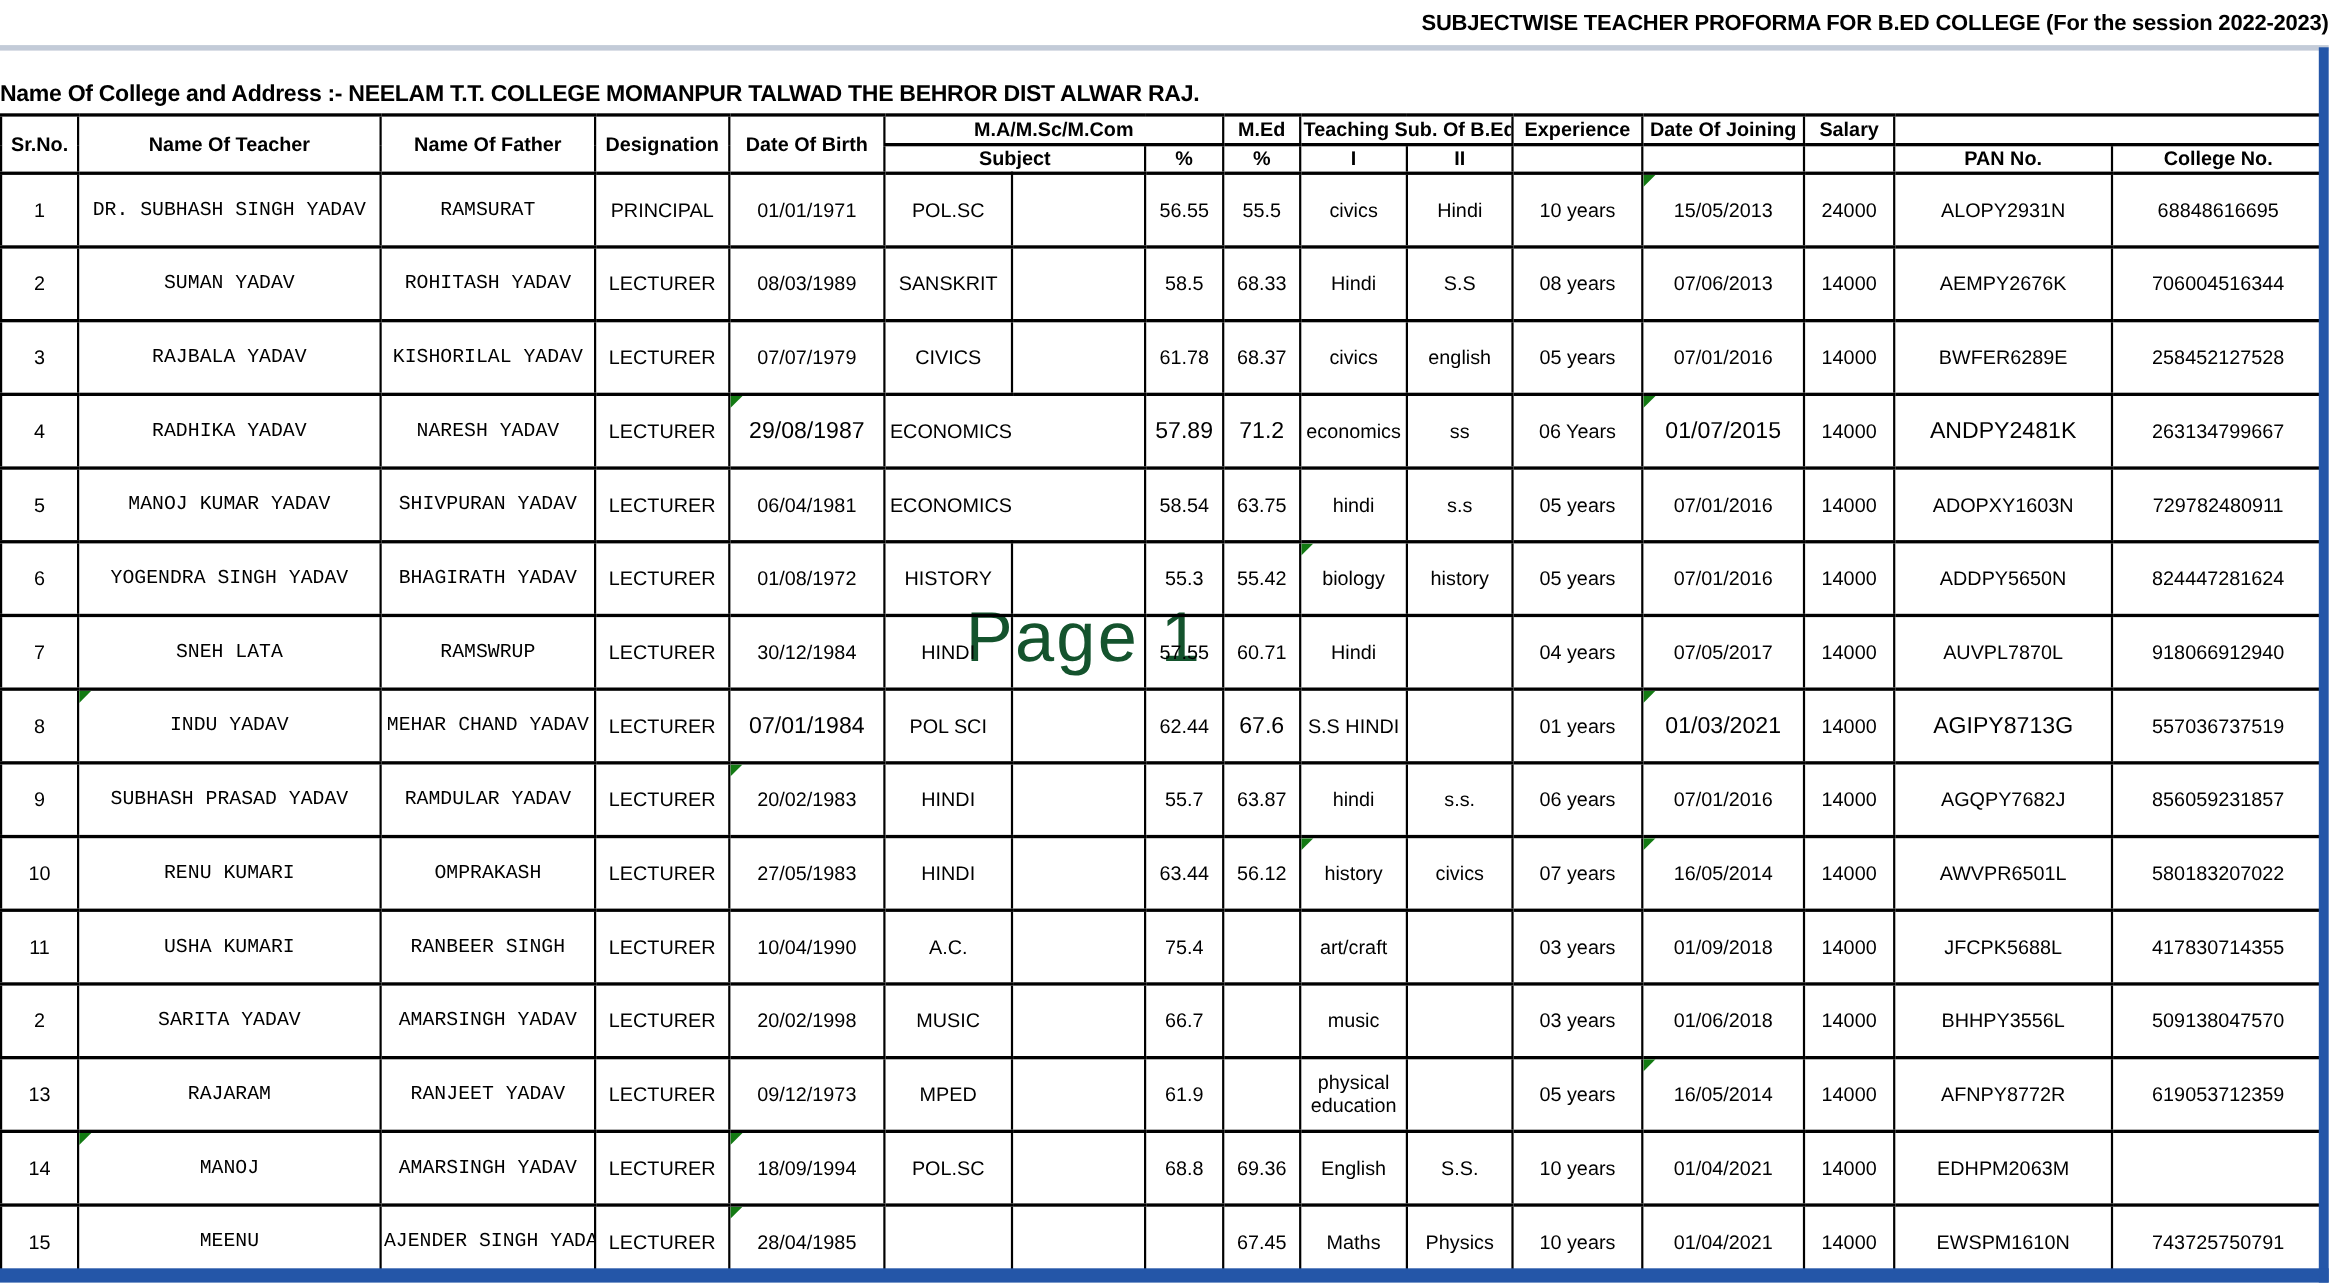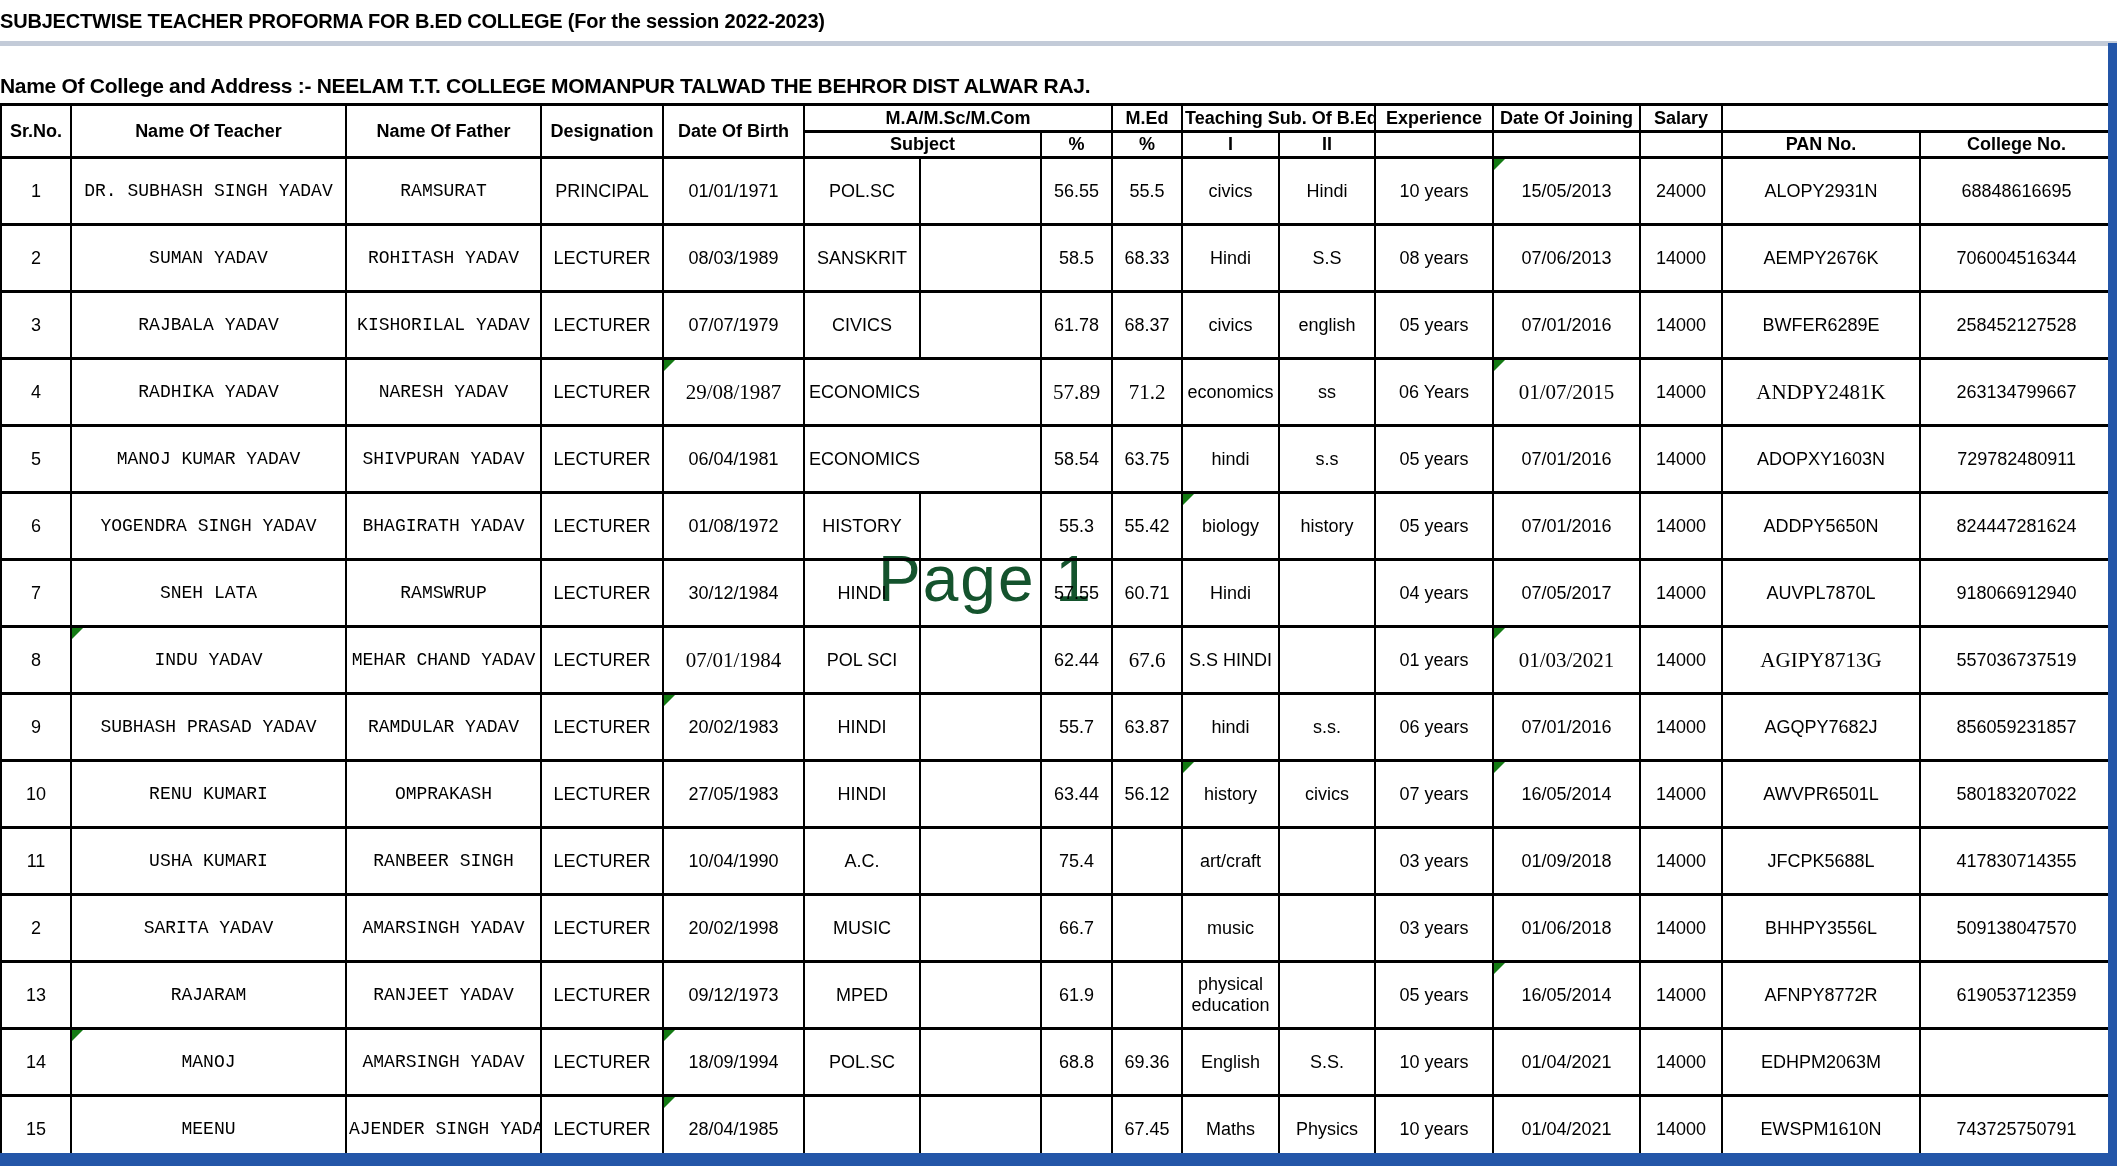--- a/index.html
+++ b/index.html
@@ -3,21 +3,21 @@
 <meta charset="utf-8">
 <style>
   html,body{margin:0;padding:0;}
   body{
     width:2117px;height:1166px;position:relative;overflow:hidden;
     background:#ffffff;
     font-family:"Liberation Sans","DejaVu Sans",sans-serif;
     color:#000;
   }
   .title{
-    position:absolute;top:10px;left:0;width:2117px;text-align:left;
+    position:absolute;top:10px;left:0;width:2117px;text-align:right;
     font-size:20px;font-weight:bold;letter-spacing:-0.2px;
   }
   .title-rule{
     position:absolute;top:41px;left:0;width:2117px;height:5px;background:#c3cbd8;
   }
   .college-line{
     position:absolute;top:74px;left:0;
     font-size:21px;font-weight:bold;letter-spacing:-0.3px;white-space:nowrap;
   }
   .watermark{
@@ -36,21 +36,21 @@
     padding:0 2px;text-align:center;vertical-align:middle;
     font-size:18px;overflow:hidden;position:relative;
     background:transparent;
   }
   .sheet th{font-weight:bold;white-space:nowrap;}
   .sheet thead tr.h1 th{height:24px;}
   .sheet thead tr.h2 th{height:23px;margin-top:18px;}
   .sheet tbody tr{height:67px;}
   td.clip{white-space:nowrap;font-family:Liberation Mono, monospace;}
   td.al{text-align:left;padding-left:4px;}
-  td.lg,span.lg{font-size:21px;font-family:Liberation Serif, serif;}
+  td.lg,span.lg{font-size:21px;}
   .flag{
     position:absolute;top:0;left:0;width:0;height:0;
     border-top:11px solid #137a13;border-right:11px solid transparent;
   }
   .vbar{
     position:absolute;top:43px;right:0;width:9px;height:1123px;
     background:#2456a8;z-index:3;
   }
   .hbar{
     position:absolute;left:0;top:1153px;width:2117px;height:13px;

